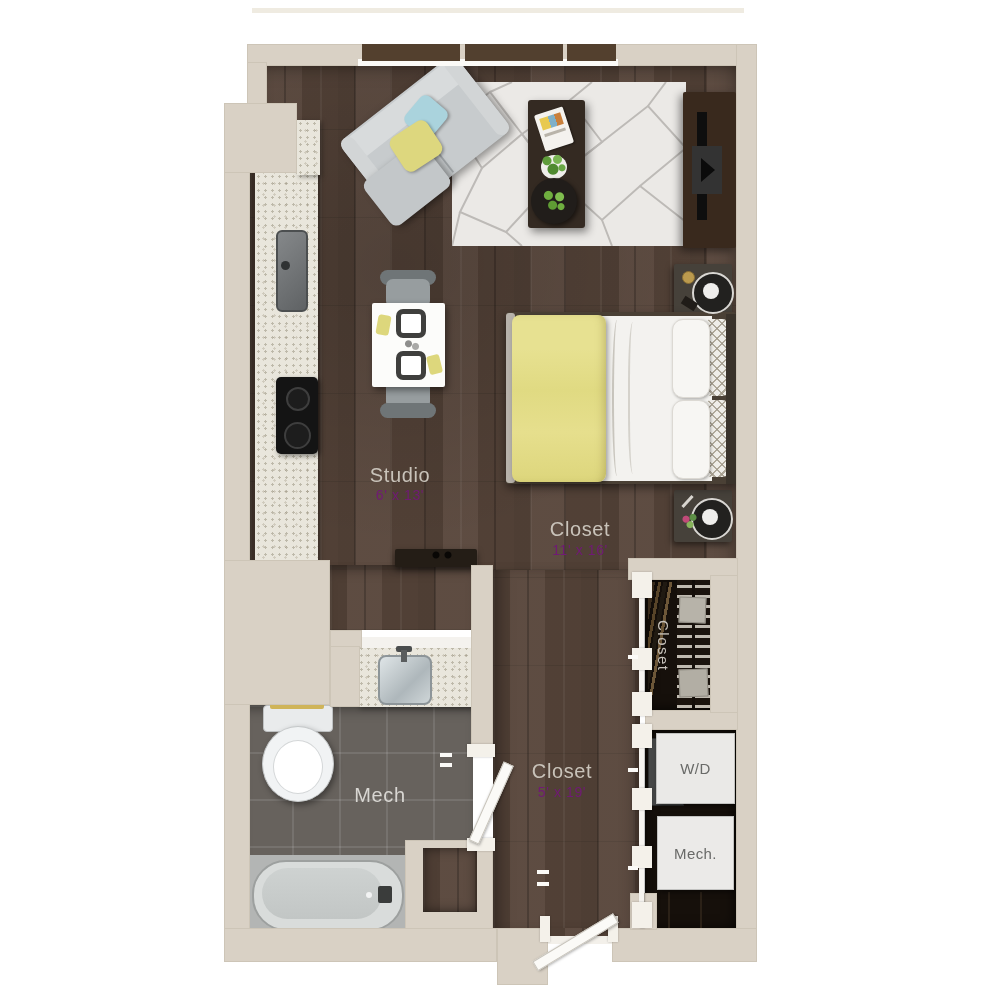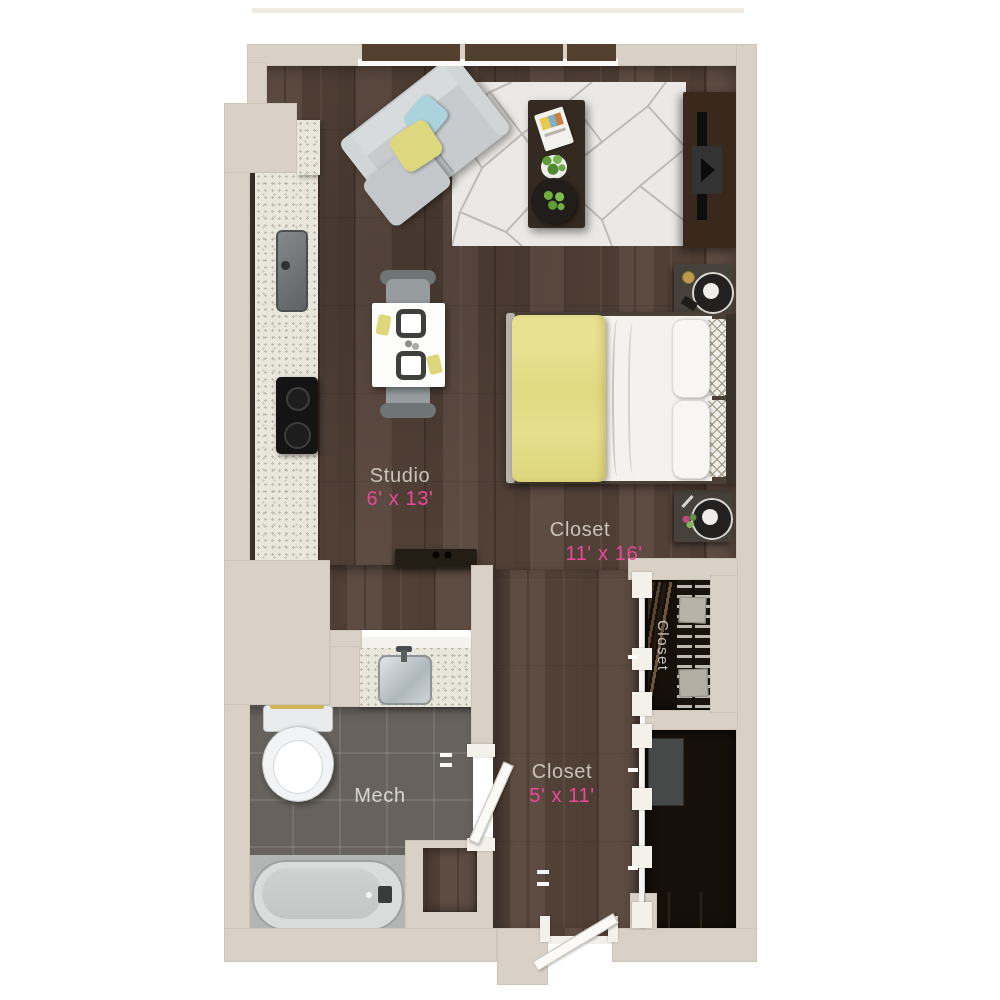--- a/index.html
+++ b/index.html
@@ -24,21 +24,21 @@
   .speckle{background-color:#e9e6dc;
     background-image:radial-gradient(rgba(120,110,88,0.38) 1px, rgba(0,0,0,0) 1.3px),
                      radial-gradient(rgba(150,140,118,0.30) 1px, rgba(0,0,0,0) 1.3px);
     background-size:7px 7px, 11px 11px;background-position:0 0,3px 5px;
     box-shadow:2px 2px 5px rgba(0,0,0,0.35);z-index:25;}
   .darkbox{background:#16100b;z-index:20;box-shadow:inset 0 0 14px rgba(0,0,0,0.8);}
   .white-door{background:#fbfaf7;border:1px solid #c7c3ba;box-shadow:1px 1px 3px rgba(0,0,0,0.35);z-index:40;}
   .jamb{background:#f4f1ea;z-index:35;box-shadow:0 0 2px rgba(0,0,0,0.25);}
   
   .room-label{color:#c9c3ba;font-size:20px;font-weight:300;letter-spacing:0.6px;text-align:center;z-index:50;}
-  .room-dims{color:#ec4899;font-size:20px;font-weight:300;letter-spacing:0.6px;text-align:center;z-index:50;}
+  .room-dims{color:#701a75;font-size:14px;font-weight:300;letter-spacing:0.6px;text-align:center;z-index:50;}
   .unit-label{color:#696a68;font-size:15px;font-weight:400;letter-spacing:0.4px;text-align:center;z-index:50;}
   
   .furn{z-index:22;}
   .slat{background-color:#1a130d;
     background-image:repeating-linear-gradient(0deg, rgba(233,228,217,0.8) 0 3px, rgba(0,0,0,0) 3px 10px);}
 </style>
 </head>
 <body>
 
 <div class="stage">
@@ -216,20 +216,26 @@
   <div class="abs" style="left:679px;top:669px;width:27px;height:26px;transform:rotate(-2deg);background:#b2aea4;border:1px solid #8f8b82;z-index:22;"></div>
 
   <div class="abs" style="left:639px;top:578px;width:5px;height:134px;background:#f6f4f0;z-index:35;box-shadow:1px 0 2px rgba(0,0,0,0.3);"></div>
   <div class="abs jamb" style="left:632px;top:572px;width:20px;height:26px;"></div>
   <div class="abs jamb" style="left:632px;top:648px;width:20px;height:22px;"></div>
   <div class="abs jamb" style="left:632px;top:692px;width:20px;height:24px;"></div>
   <div class="abs" style="left:628px;top:655px;width:10px;height:4px;background:#fbfaf7;z-index:36;"></div>
 
   <div class="abs darkbox" style="left:645px;top:730px;width:91px;height:200px;"></div>
   <div class="abs" style="left:648px;top:738px;width:34px;height:66px;background:#474848;border:1px solid #2c2d2d;z-index:21;"></div>
+  <div class="abs" style="left:656px;top:733px;width:77px;height:69px;background:#eae9e7;border:1px solid #c2c2c0;z-index:22;box-shadow:2px 2px 5px rgba(0,0,0,0.5);display:flex;align-items:center;justify-content:center;">
+    <span class="unit-label">W/D</span>
+  </div>
+  <div class="abs" style="left:657px;top:816px;width:75px;height:72px;background:#ebeae8;border:1px solid #c2c2c0;z-index:22;box-shadow:2px 2px 5px rgba(0,0,0,0.5);display:flex;align-items:center;justify-content:center;">
+    <span class="unit-label">Mech.</span>
+  </div>
   <div class="abs" style="left:668px;top:892px;width:2px;height:36px;background:#2b2117;z-index:21;"></div>
   <div class="abs" style="left:700px;top:892px;width:2px;height:36px;background:#2b2117;z-index:21;"></div>
 
   <div class="abs" style="left:639px;top:730px;width:5px;height:198px;background:#f6f4f0;z-index:35;box-shadow:1px 0 2px rgba(0,0,0,0.3);"></div>
   <div class="abs jamb" style="left:632px;top:724px;width:20px;height:24px;"></div>
   <div class="abs jamb" style="left:632px;top:788px;width:20px;height:22px;"></div>
   <div class="abs jamb" style="left:632px;top:846px;width:20px;height:22px;"></div>
   <div class="abs jamb" style="left:632px;top:902px;width:20px;height:26px;"></div>
   <div class="abs" style="left:628px;top:768px;width:10px;height:4px;background:#fbfaf7;z-index:36;"></div>
   <div class="abs" style="left:628px;top:866px;width:10px;height:4px;background:#fbfaf7;z-index:36;"></div>
@@ -237,22 +243,22 @@
   <div class="abs jamb" style="left:540px;top:916px;width:10px;height:26px;"></div>
   <div class="abs jamb" style="left:608px;top:916px;width:10px;height:26px;"></div>
   <div class="abs white-door" style="left:522px;top:914px;width:92px;height:9px;transform-origin:91px 5px;transform:rotate(-31deg);"></div>
   <div class="abs" style="left:537px;top:870px;width:12px;height:4px;background:#fbfaf7;z-index:41;"></div>
   <div class="abs" style="left:537px;top:882px;width:12px;height:4px;background:#fbfaf7;z-index:41;"></div>
 
   <div class="abs room-label" style="left:330px;top:464px;width:140px;">Studio</div>
   <div class="abs room-dims" style="left:330px;top:487px;width:140px;">6' x 13'</div>
 
   <div class="abs room-label" style="left:510px;top:518px;width:140px;">Closet</div>
-  <div class="abs room-dims" style="left:534px;top:542px;width:140px;">11' x 16'</div>
+  <div class="abs room-dims" style="left:510px;top:542px;width:140px;">11' x 16'</div>
 
   <div class="abs room-label" style="left:330px;top:784px;width:100px;color:#d8d6d2;">Mech</div>
 
   <div class="abs room-label" style="left:492px;top:760px;width:140px;">Closet</div>
-  <div class="abs room-dims" style="left:492px;top:784px;width:140px;">5' x 11'</div>
+  <div class="abs room-dims" style="left:492px;top:784px;width:140px;">5' x 19'</div>
 
   <div class="abs" style="left:650px;top:620px;width:22px;height:100px;writing-mode:vertical-rl;font-size:15px;font-weight:300;letter-spacing:1.5px;color:#c6c1ba;z-index:50;">Closet</div>
 
 </div>
 
 </body></html>

